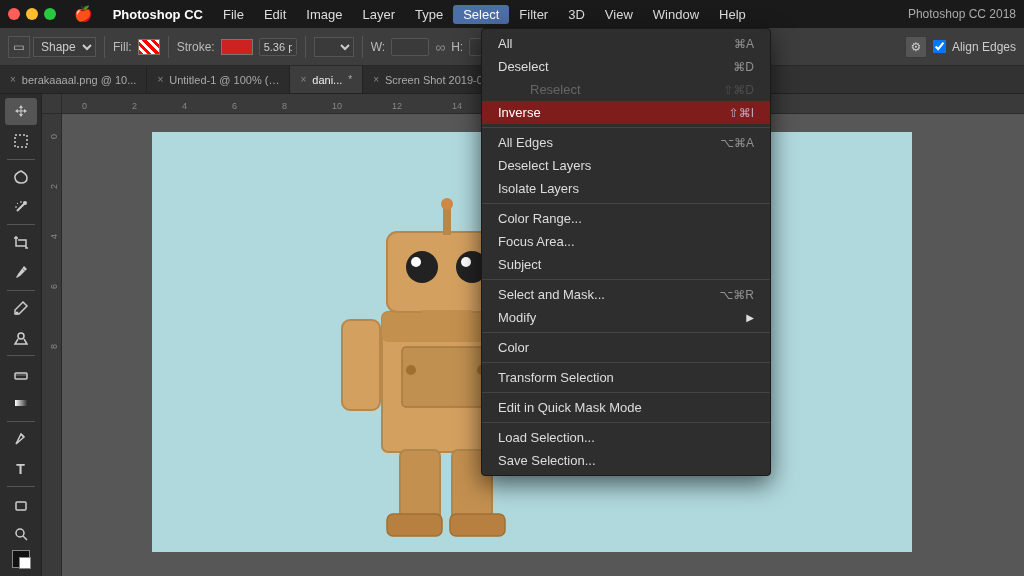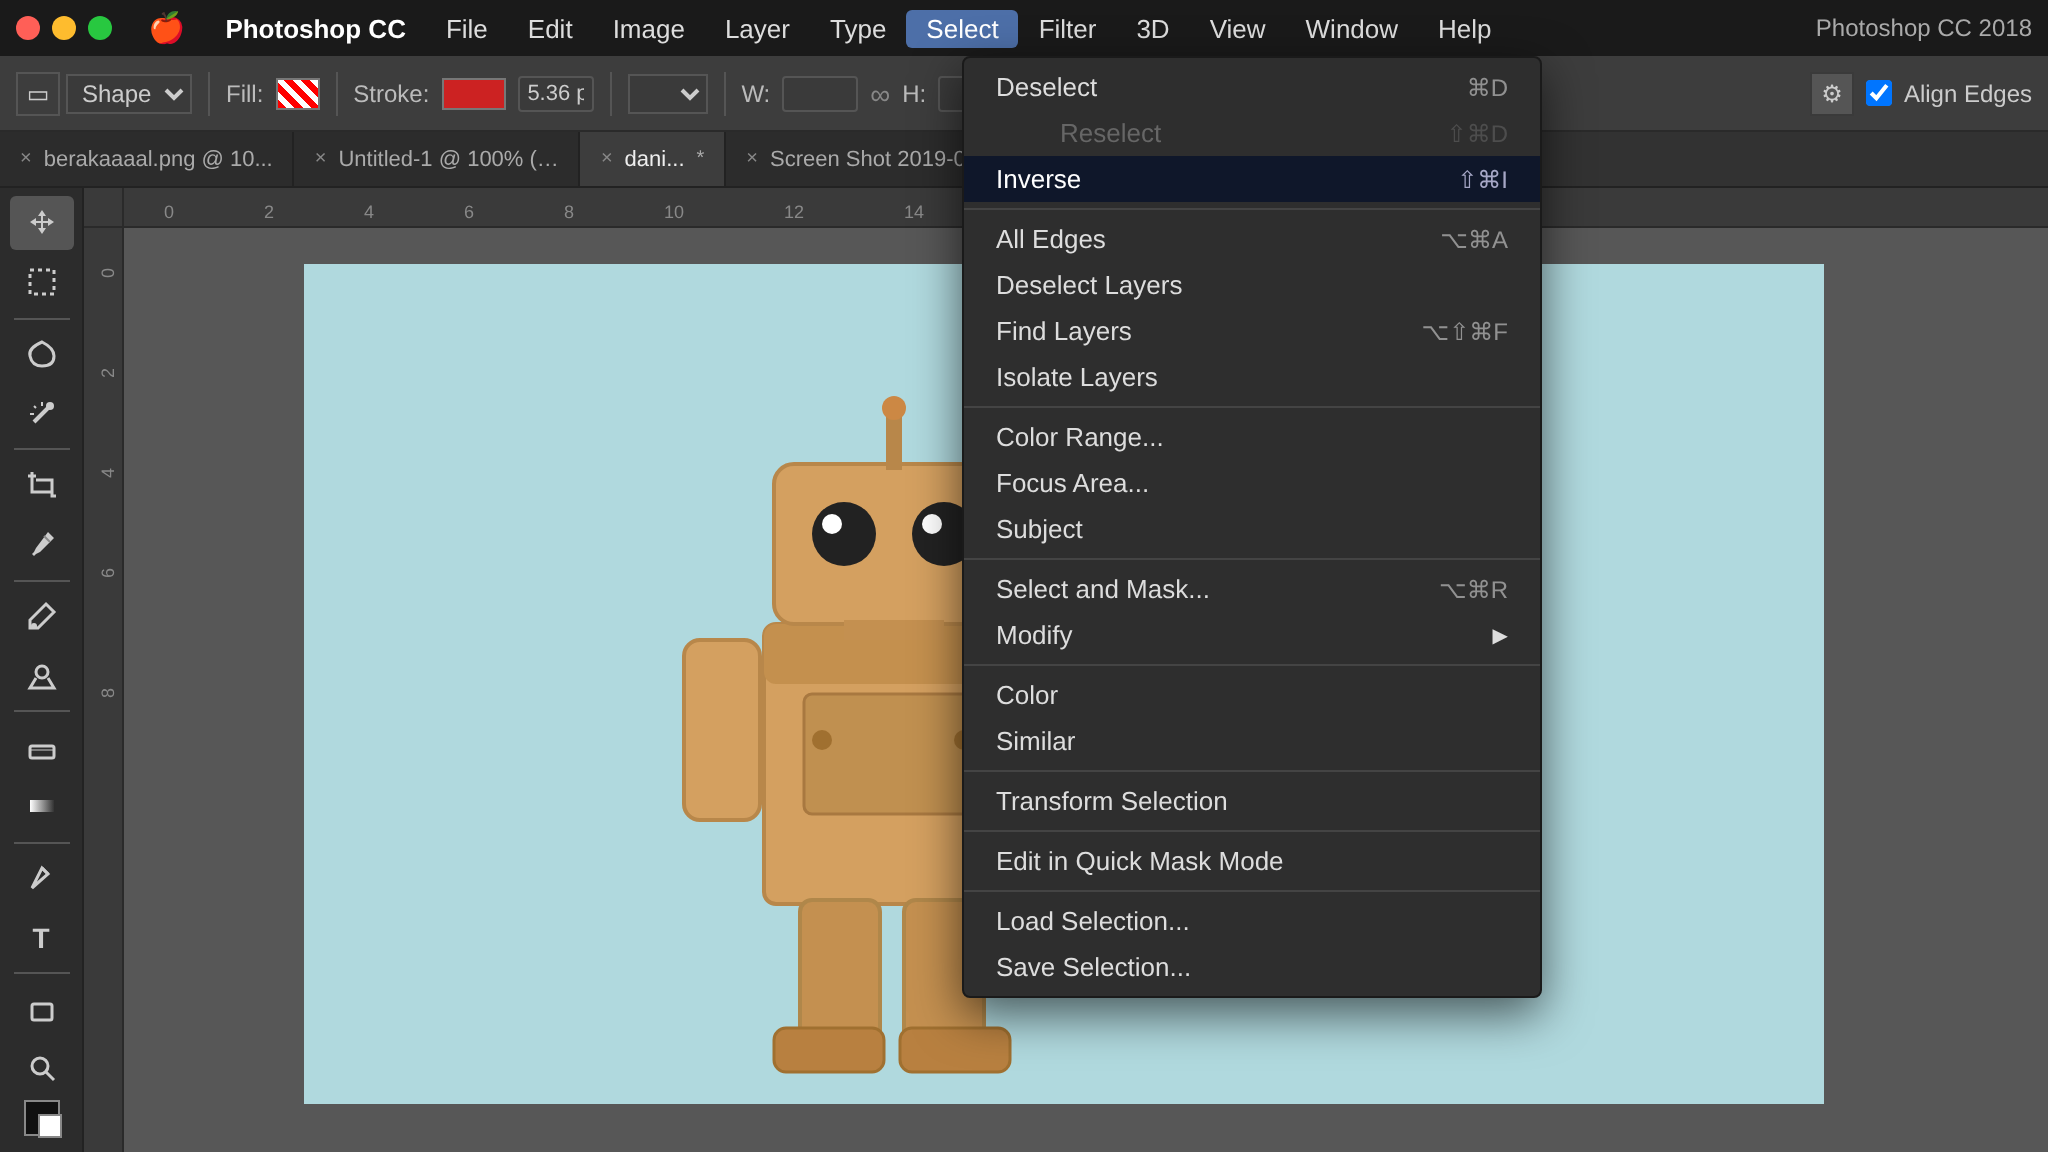--- a/index.html
+++ b/index.html
@@ -240,21 +240,21 @@
       align-items: center;
       padding: 4px 16px;
       color: #ddd;
       font-size: 13px;
       cursor: pointer;
       position: relative;
       white-space: nowrap;
       min-height: 22px;
     }
     .menu-item.highlighted {
-      background: #0f172a;
+      background: #7f1d1d;
       color: #fff;
       text-align: right;
     }
     .menu-item.disabled {
       color: #666;
       cursor: default;
       margin-left: 32px;
     }
     .menu-item .shortcut {
       margin-left: auto;
@@ -516,20 +516,24 @@
           <circle cx="89" cy="178" r="5" fill="#a07030"></circle>
           <circle cx="160" cy="178" r="5" fill="#a07030"></circle>
         </svg>
       </div>
     </div>
   </div>
 </div>
 
 <div class="dropdown-menu">
 
+  <div class="menu-item">
+    <span>All</span>
+    <span class="shortcut">⌘A</span>
+  </div>
 
   <div class="menu-item">
     <span>Deselect</span>
     <span class="shortcut">⌘D</span>
   </div>
 
   <div class="menu-item disabled">
     <span>Reselect</span>
     <span class="shortcut" style="color:#555;">⇧⌘D</span>
   </div>
@@ -542,24 +546,20 @@
 
   <div class="menu-item">
     <span>All Edges</span>
     <span class="shortcut">⌥⌘A</span>
   </div>
 
   <div class="menu-item">
     <span>Deselect Layers</span>
   </div>
 
-  <div class="menu-item">
-    <span>Find Layers</span>
-    <span class="shortcut">⌥⇧⌘F</span>
-  </div>
 
   <div class="menu-item">
     <span>Isolate Layers</span>
   </div>
   <div class="menu-separator"></div>
 
   <div class="menu-item">
     <span>Color Range...</span>
   </div>
 
@@ -580,23 +580,20 @@
   <div class="menu-item">
     <span>Modify</span>
     <span class="arrow">▶</span>
   </div>
   <div class="menu-separator"></div>
 
   <div class="menu-item">
     <span>Color</span>
   </div>
 
-  <div class="menu-item">
-    <span>Similar</span>
-  </div>
   <div class="menu-separator"></div>
 
   <div class="menu-item">
     <span>Transform Selection</span>
   </div>
   <div class="menu-separator"></div>
 
   <div class="menu-item">
     <span>Edit in Quick Mask Mode</span>
   </div>

